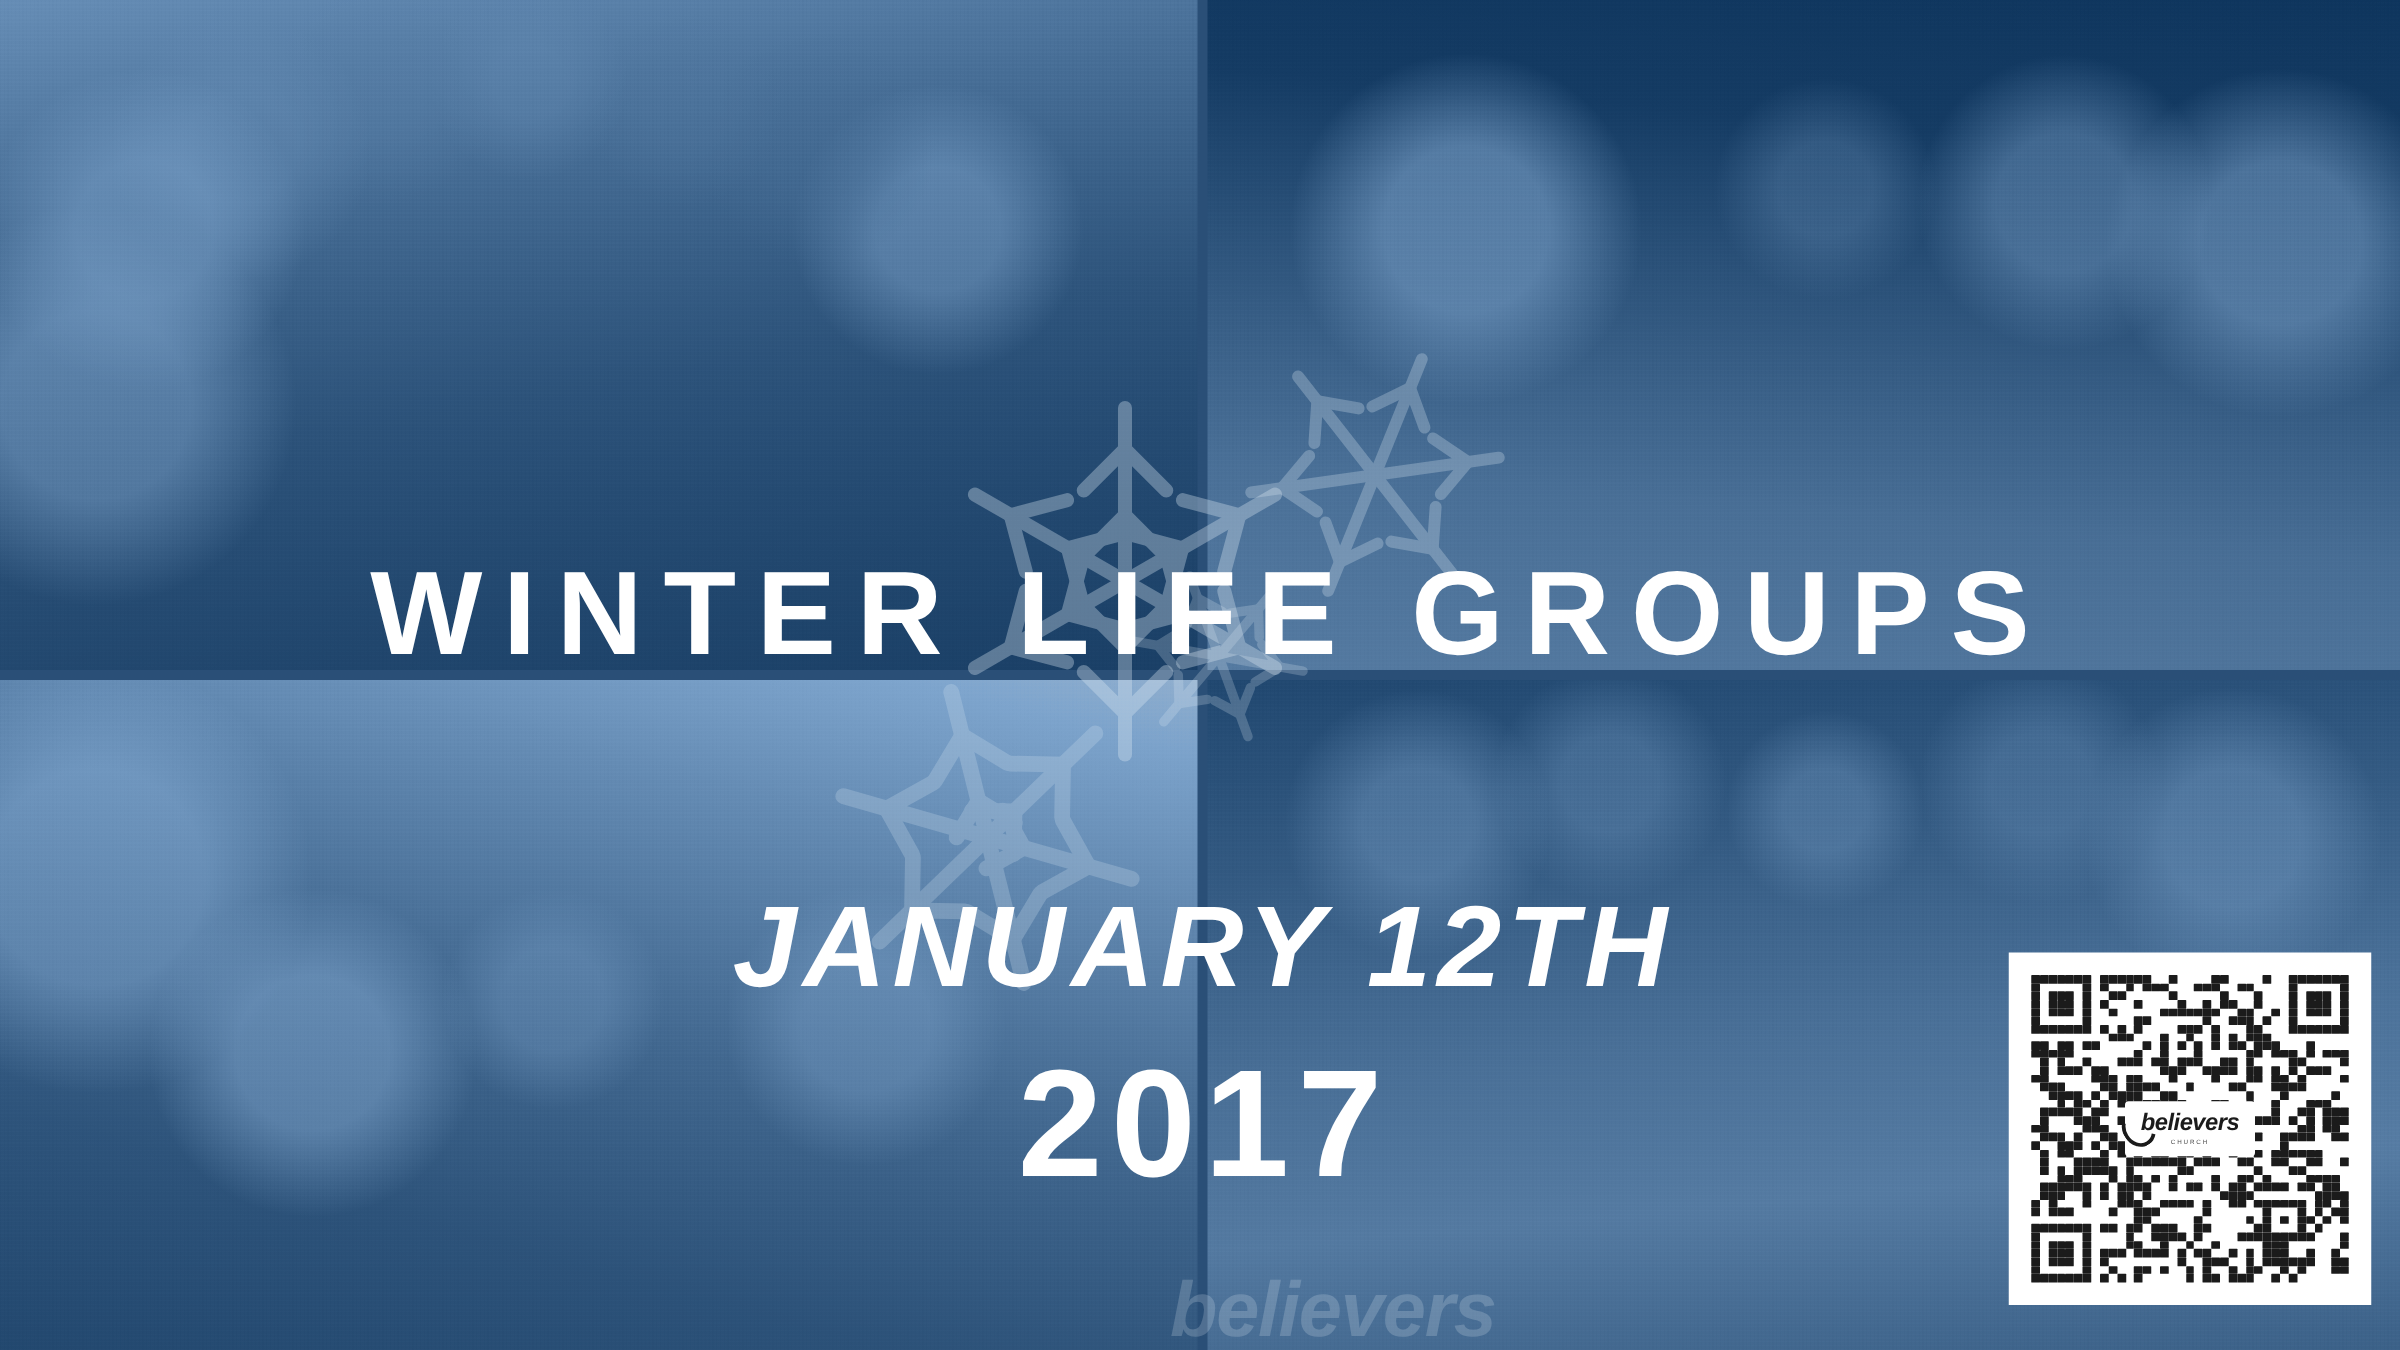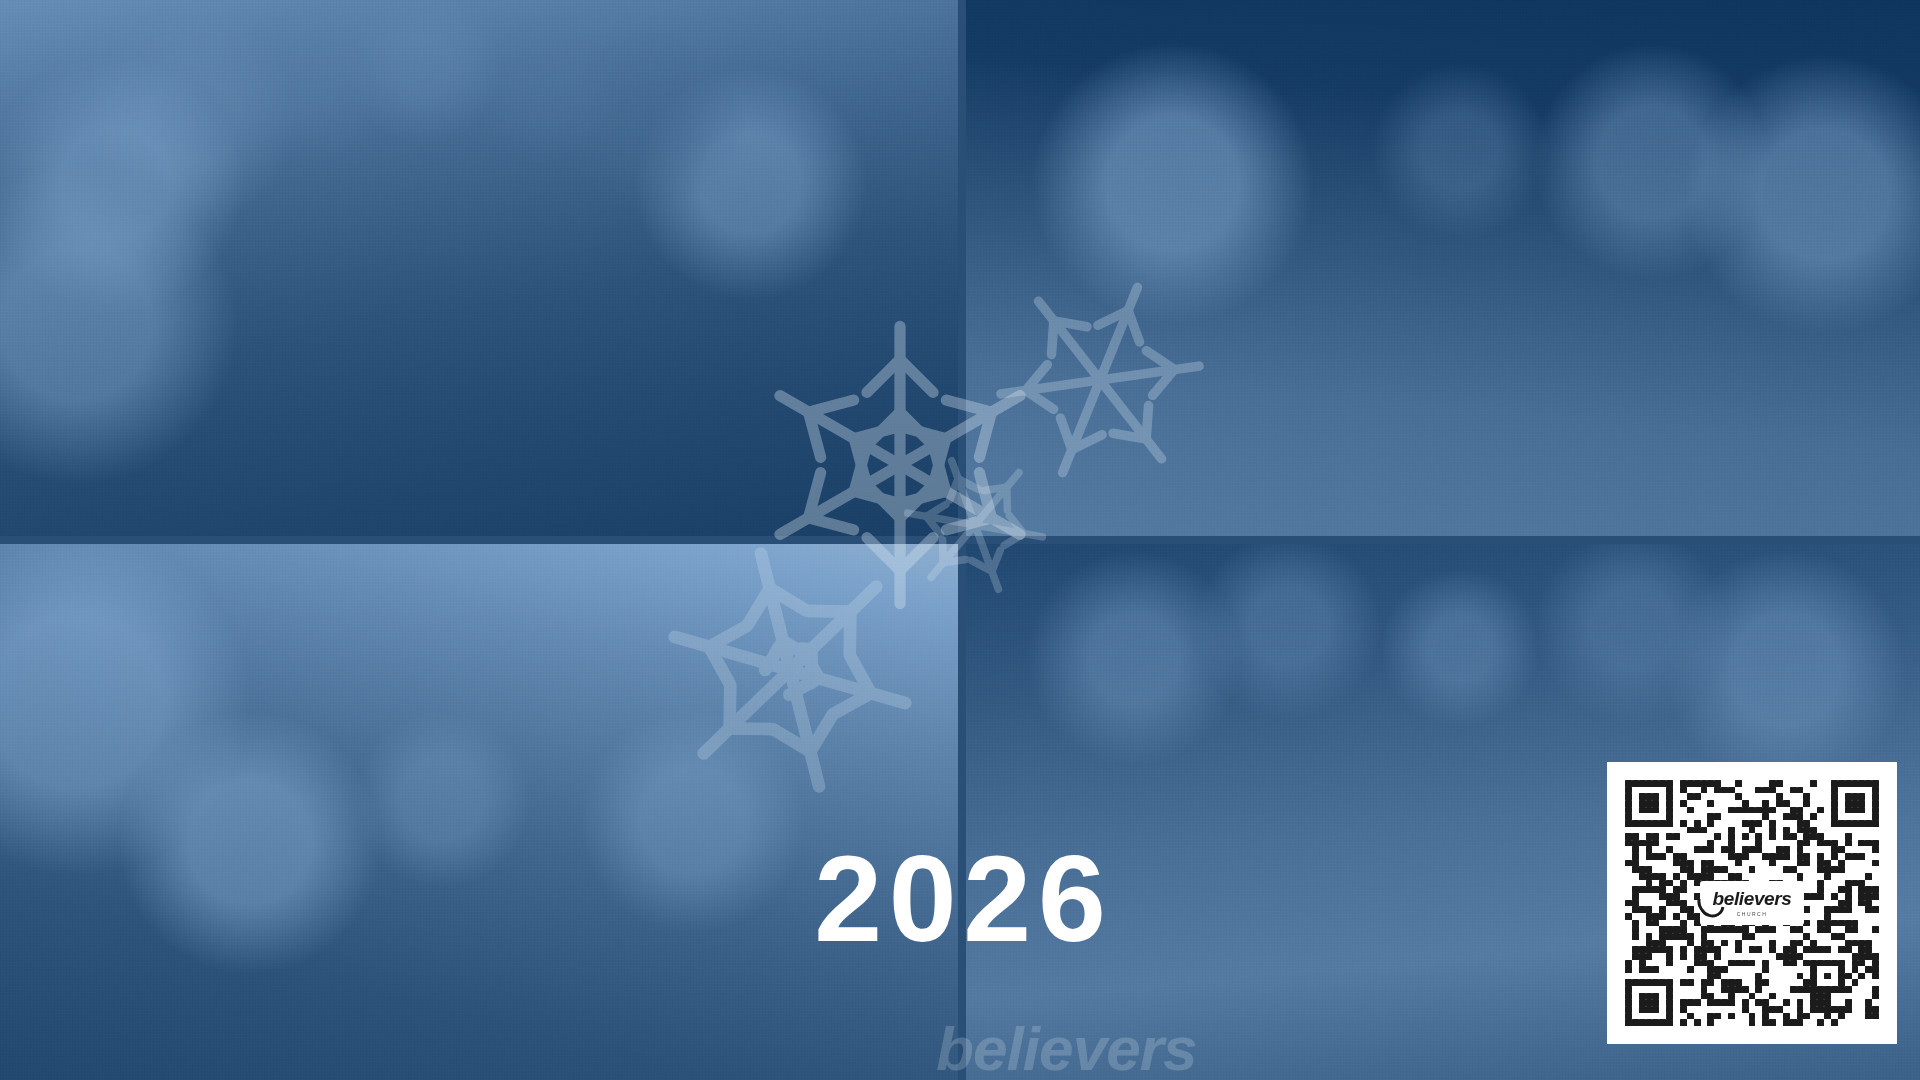--- a/index.html
+++ b/index.html
@@ -354,21 +354,23 @@
           <line x1="50" y1="24" x2="42" y2="33"></line>
             <line x1="50" y1="24" x2="58" y2="33"></line>
           <line x1="50" y1="76" x2="42" y2="67"></line>
             <line x1="50" y1="76" x2="58" y2="67"></line>
         </g>
       </g>
     </svg>
   </div>
 
   <div class="headline">
-    <div class="year">2026</div>
+    <div class="title">WINTER LIFE GROUPS</div>
+    <div class="date">JANUARY 12TH</div>
+    <div class="year">2017</div>
   </div>
 
   <div class="watermark">
     <span class="wm-main">believers</span>
     <span class="wm-sub">STUDIO</span>
   </div>
 
   <div class="qr-wrap">
     <div class="qr-grid" id="qrGrid">
       <i style="grid-area: 1 / 1;"></i>

